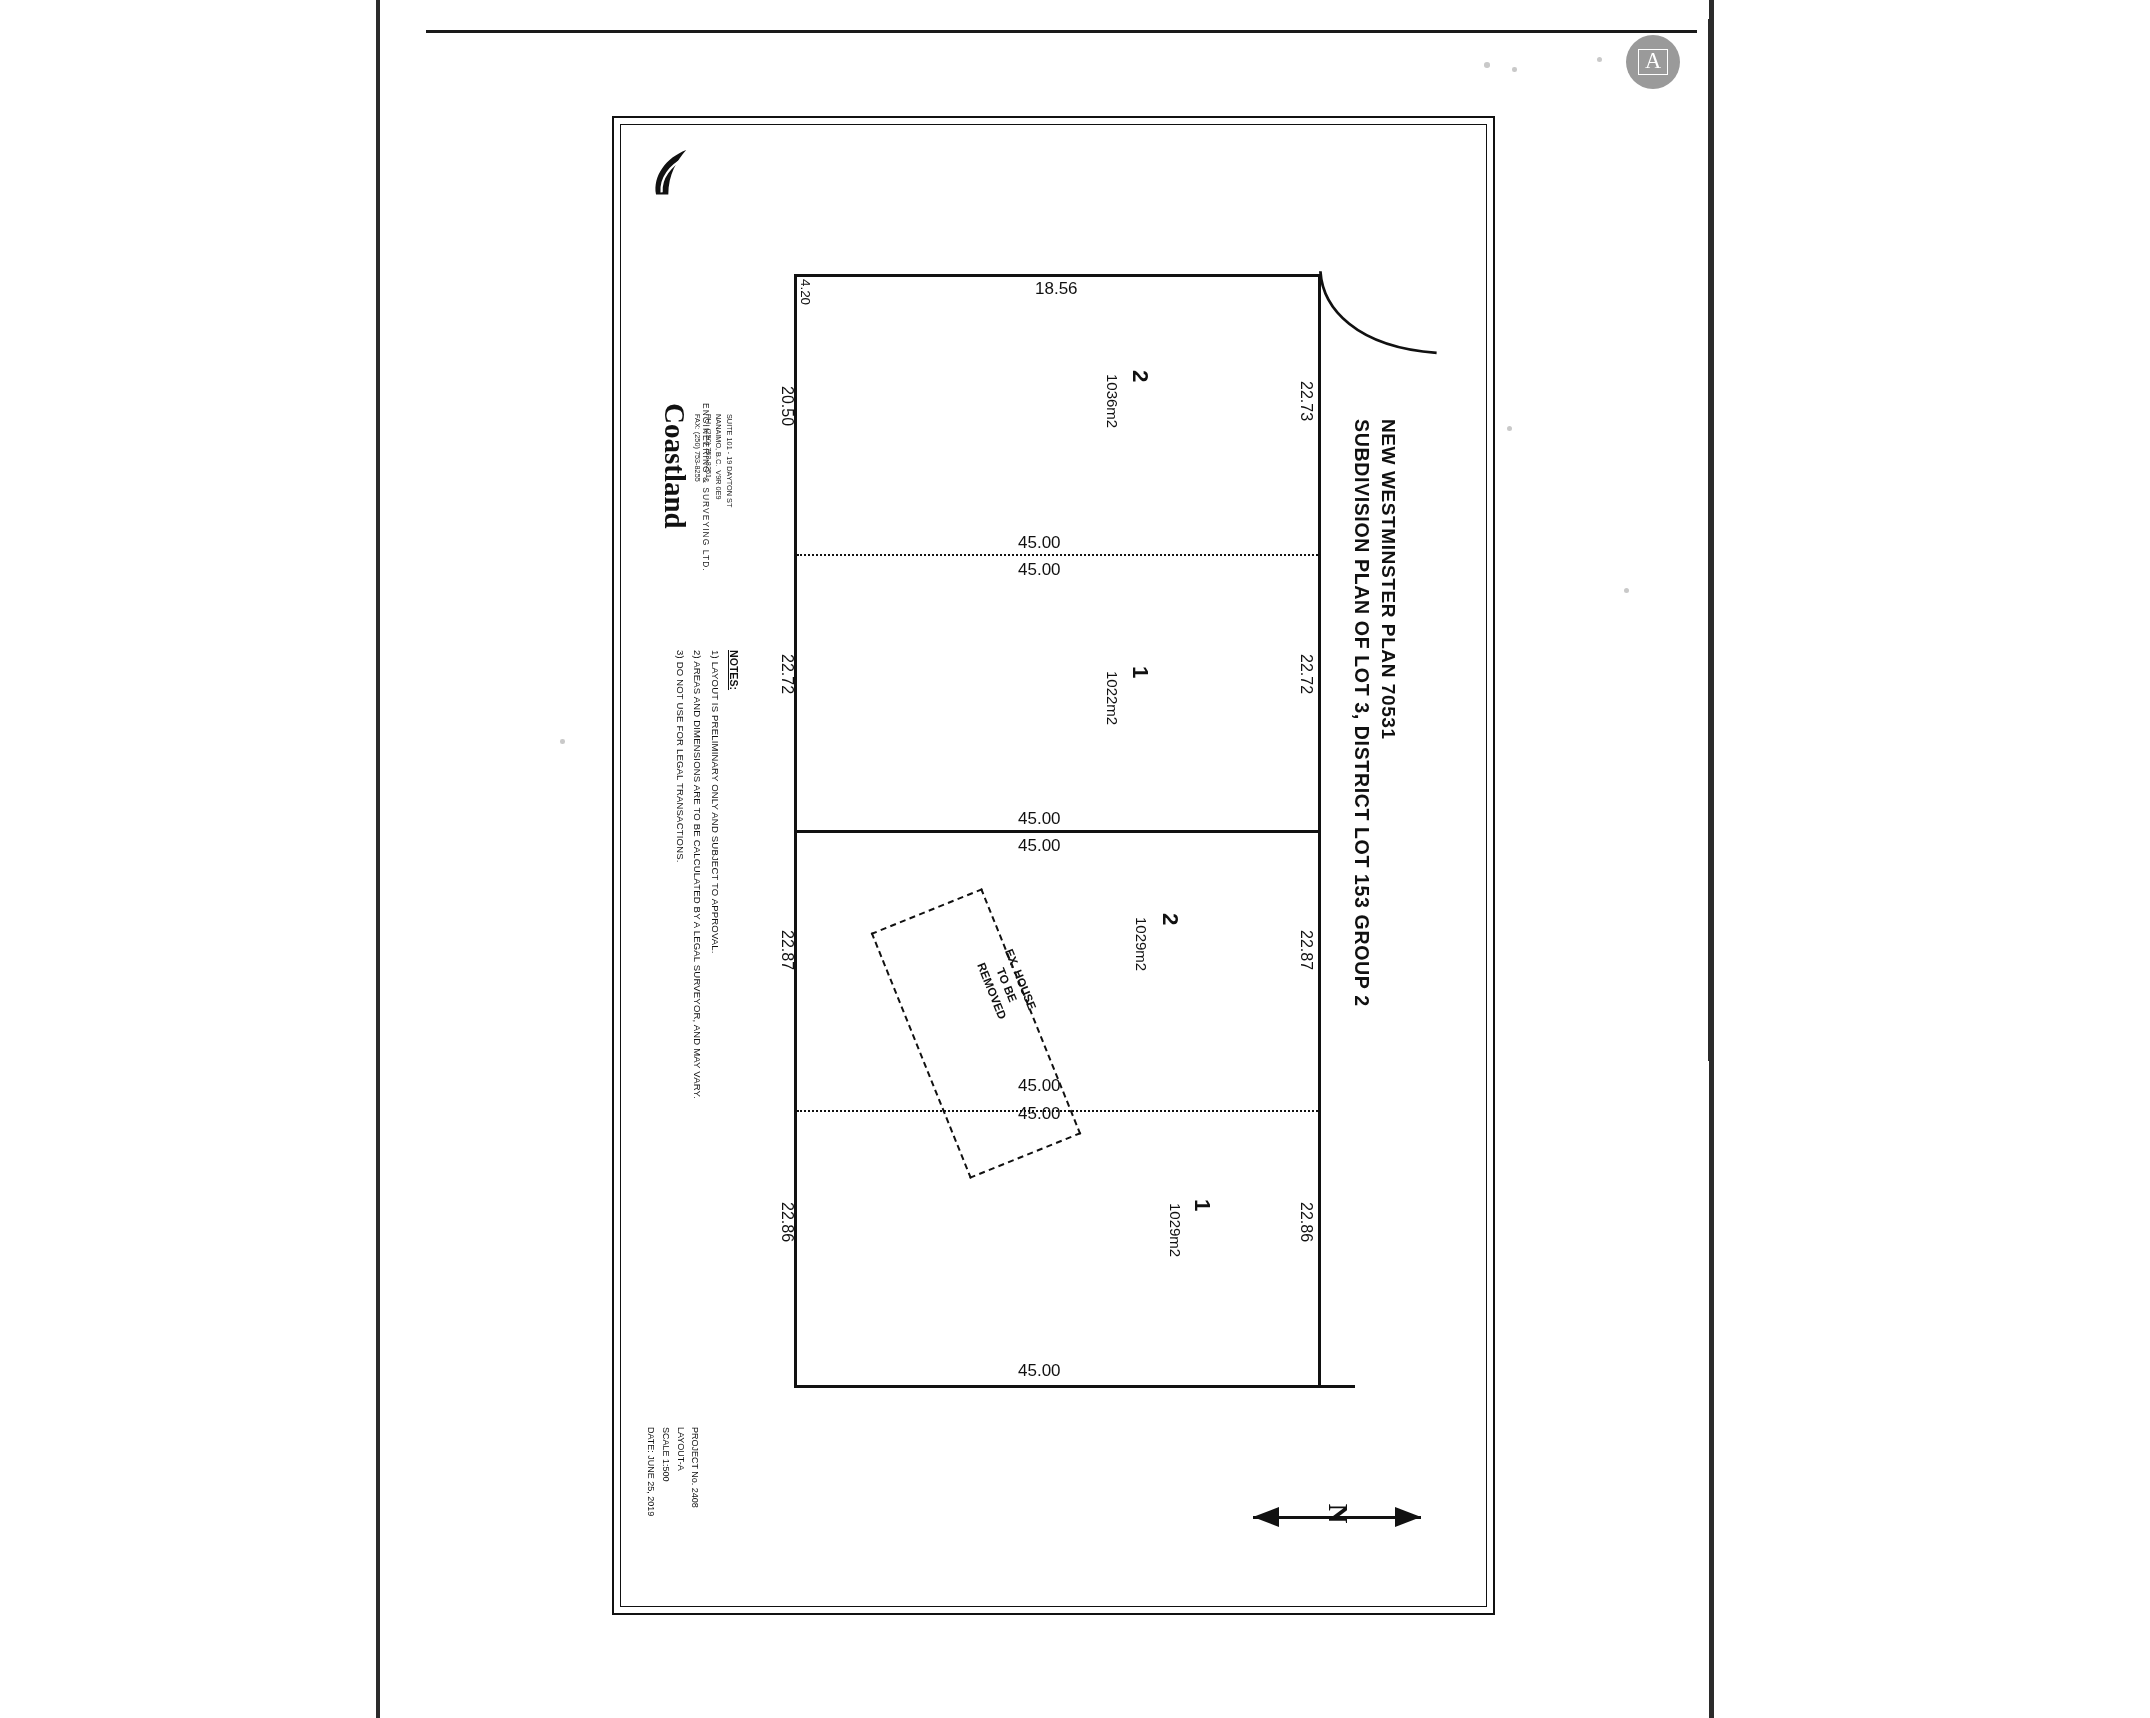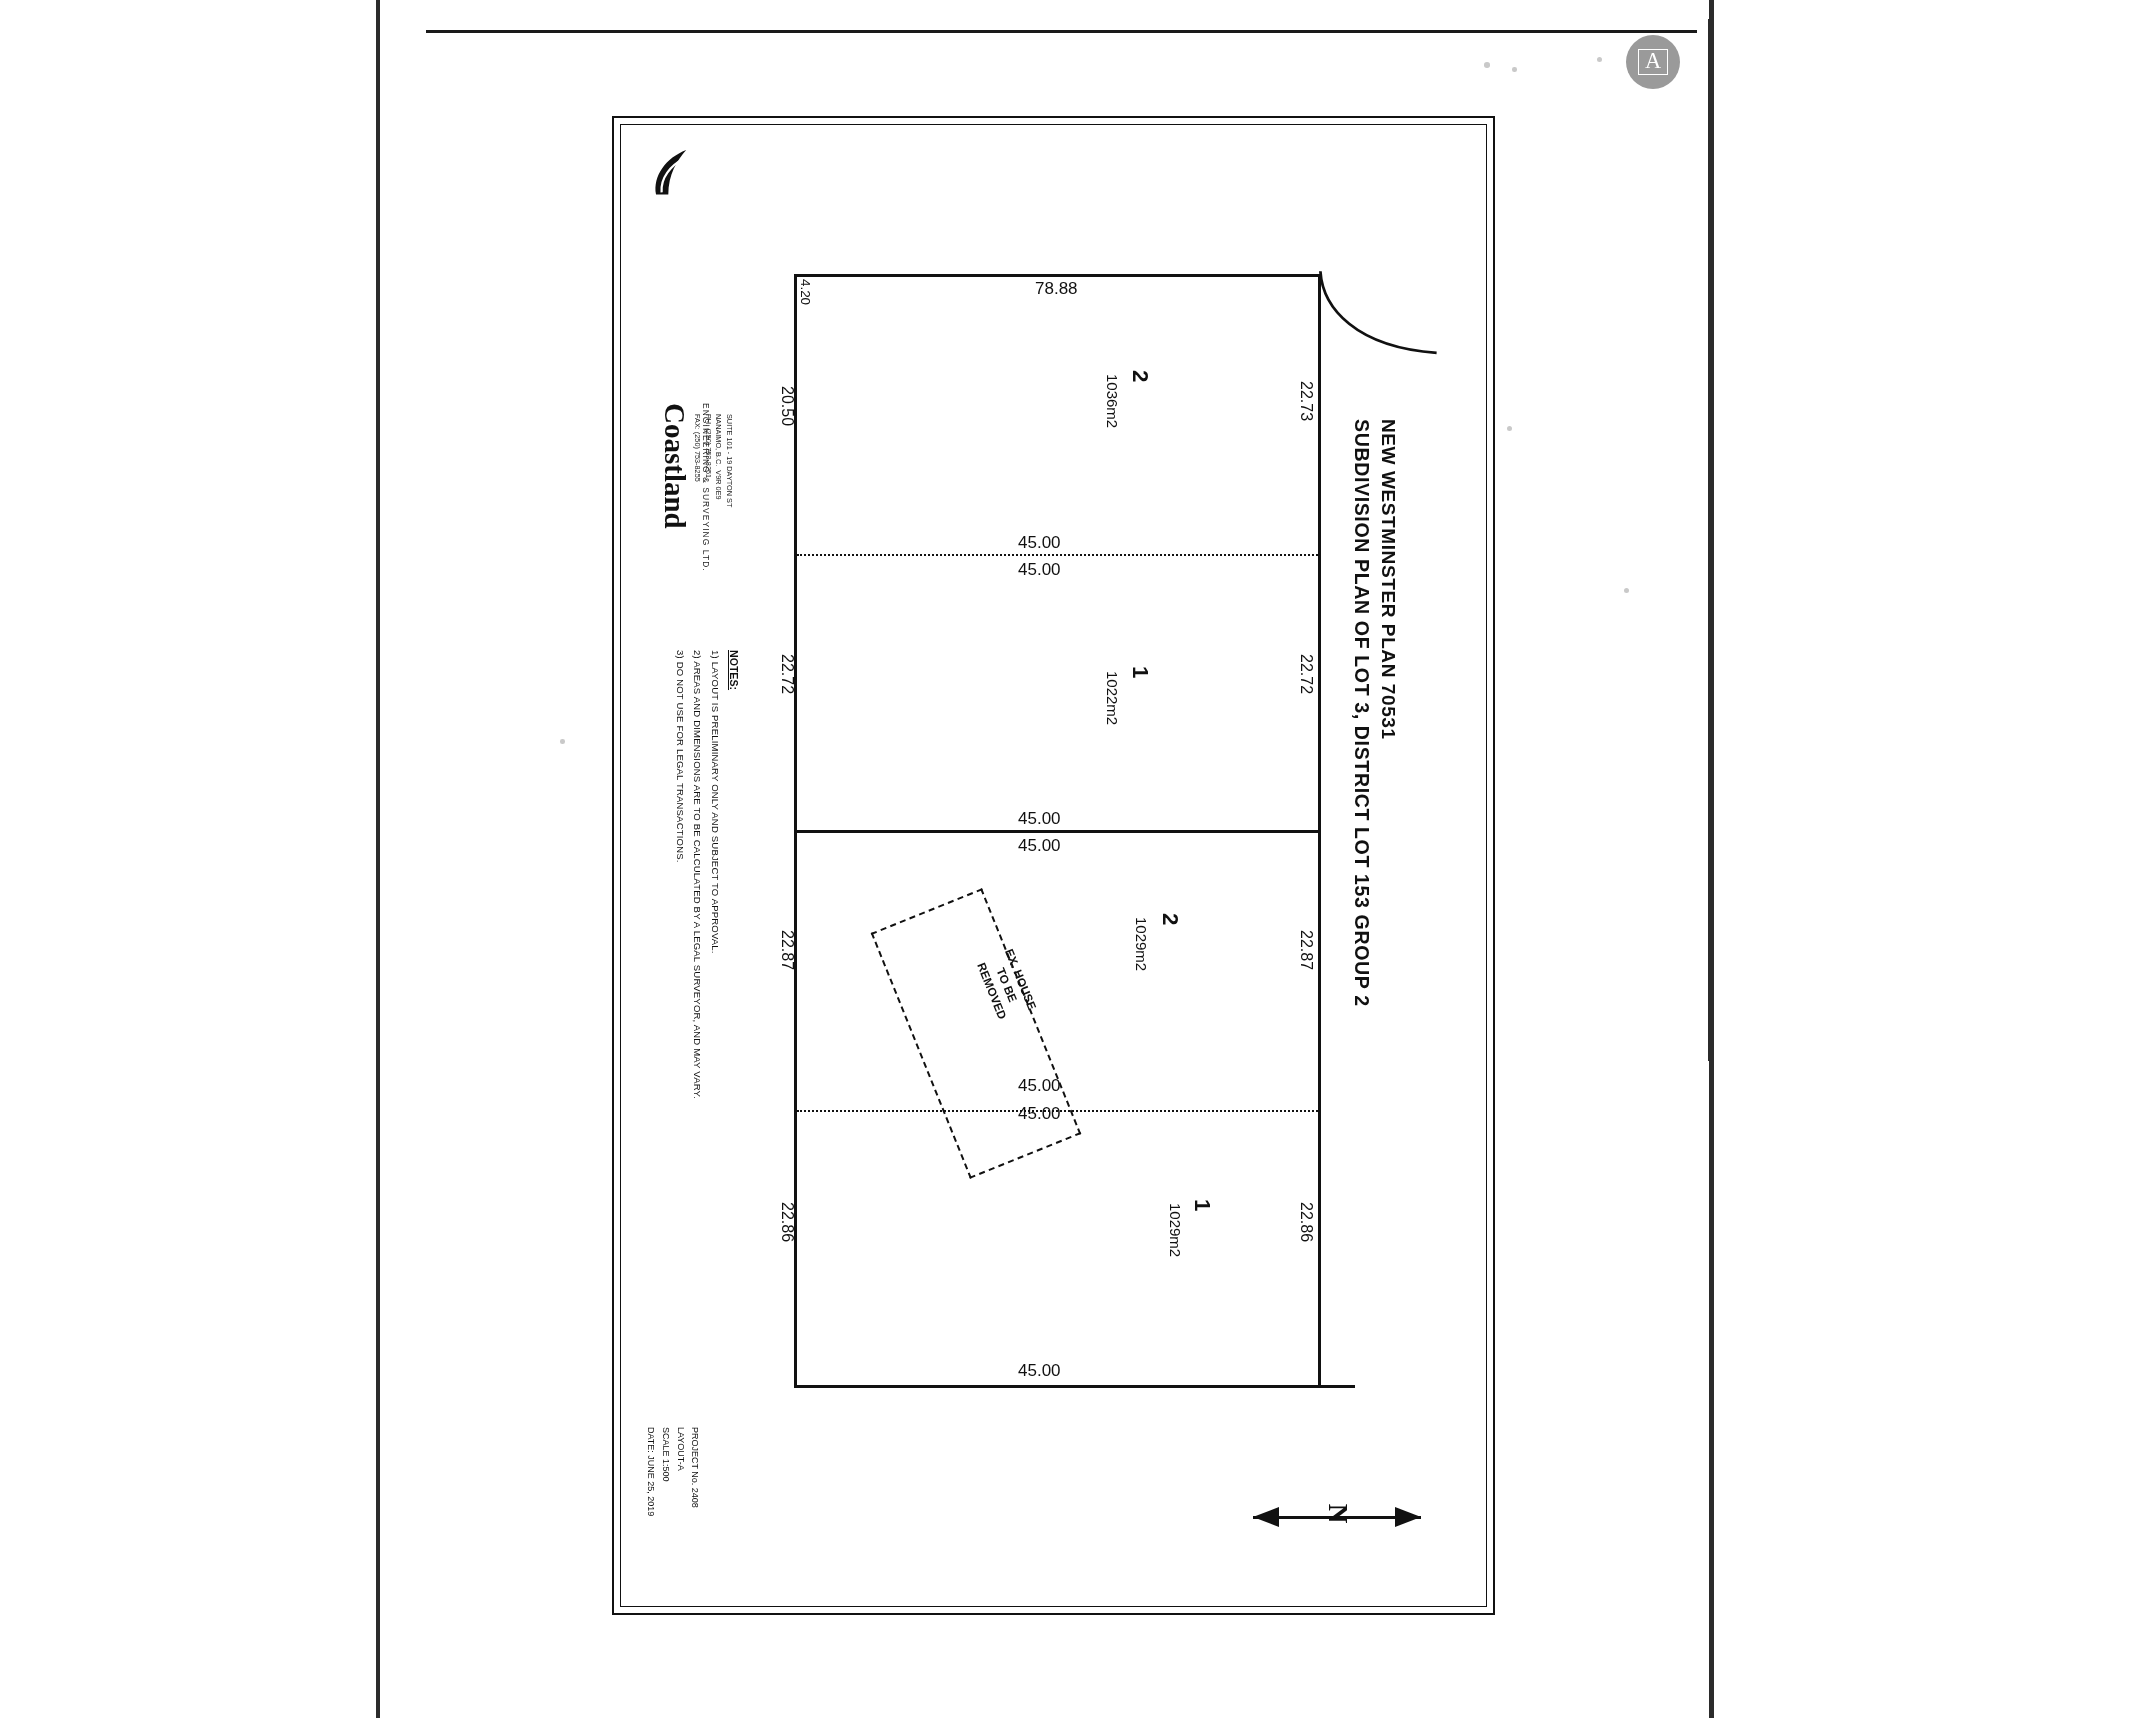--- a/index.html
+++ b/index.html
@@ -372,21 +372,21 @@
     <div class="pline h" style="left:2.8px; top:556px; width:521px;"></div>
     <div class="dashline-h" style="left:2.8px; top:836px; width:521px;"></div>
   </div>
 
   <div class="road-curve">
     <svg width="123" height="95" viewBox="0 0 220 170">
       <path d="M6 4 C 10 70, 70 140, 214 150" stroke="#111" stroke-width="5" fill="none"></path>
     </svg>
   </div>
 
-  <div class="dim" style="left:1035px; top:279px;">78.88</div>
+  <div class="dim" style="left:1035px; top:279px;">18.56</div>
   <div class="dim-rot" style="left:813px; top:279px; font-size:13.4px;">4.20</div>
   <div class="dim-rot" style="left:796px; top:386px;">20.50</div>
   <div class="dim-rot" style="left:1315px; top:381px;">22.73</div>
 
   <div class="dim" style="left:1018px; top:533px;">45.00</div>
   <div class="dim" style="left:1018px; top:560px;">45.00</div>
 
   <div class="dim-rot" style="left:796px; top:654px;">22.72</div>
   <div class="dim-rot" style="left:1315px; top:654px;">22.72</div>
 

